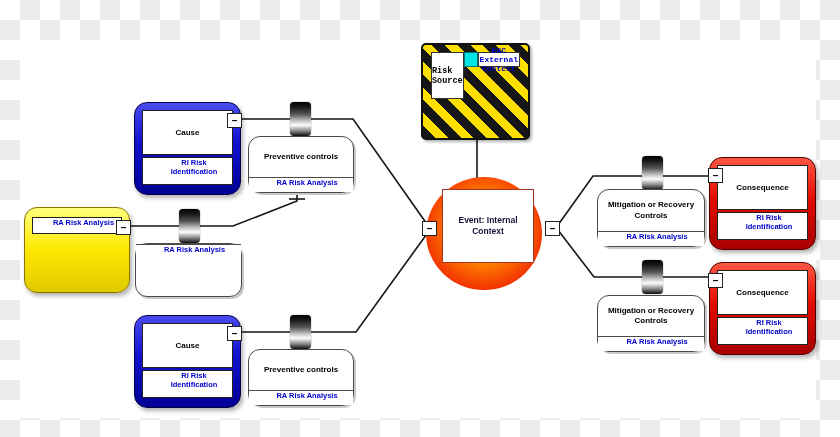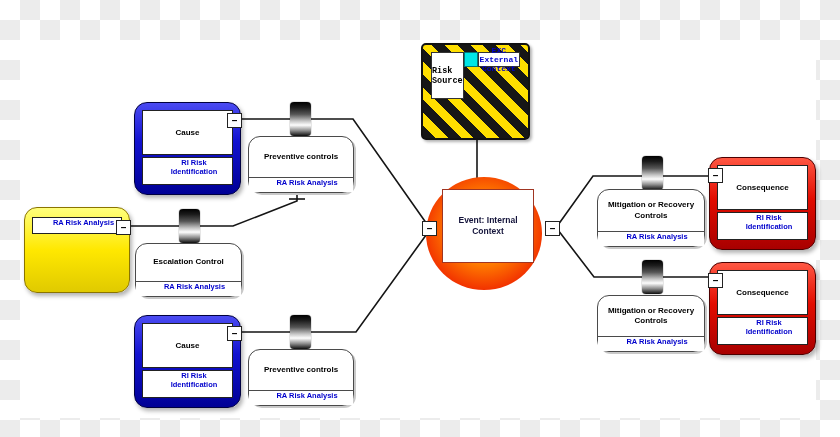--- a/index.html
+++ b/index.html
@@ -122,21 +122,20 @@
 
   <div class="node fancy yellownode" style="left:24px;top:207px;width:106px;height:86px;">
     <div class="tagrow one">
       <span class="sq red"></span>
       <span class="tagtext">RA Risk Analysis</span>
     </div>
     <div class="tab tr" style="top:12px;">–</div>
   </div>
 
   <div class="node plain" style="left:135px;top:243px;width:107px;height:54px;">
-    <div class="ptitle">Escalation Control</div>
     <div class="tagrow one">
       <span class="sq red"></span>
       <span class="tagtext">RA Risk Analysis</span>
     </div>
   </div>
 
   <div class="node fancy blue" style="left:134px;top:315px;width:107px;height:93px;">
     <div class="titlebox">Cause</div>
     <div class="tagrow two">
       <span class="sq yellow"></span>

